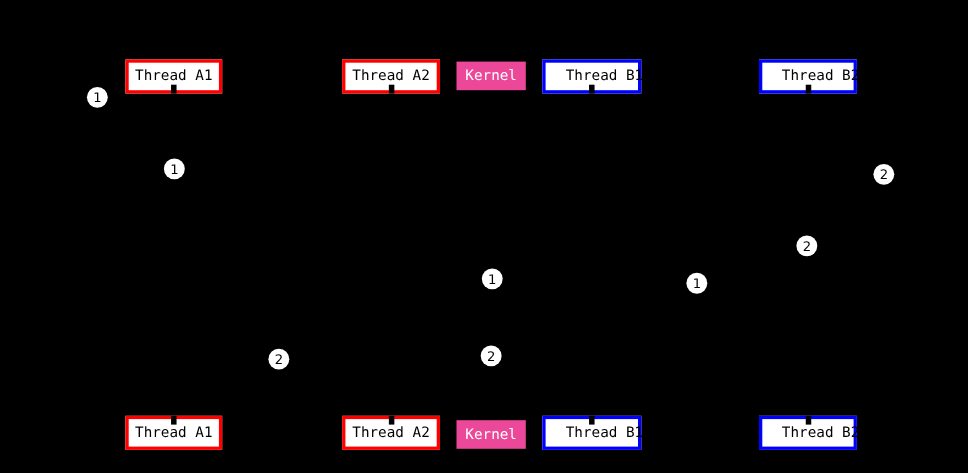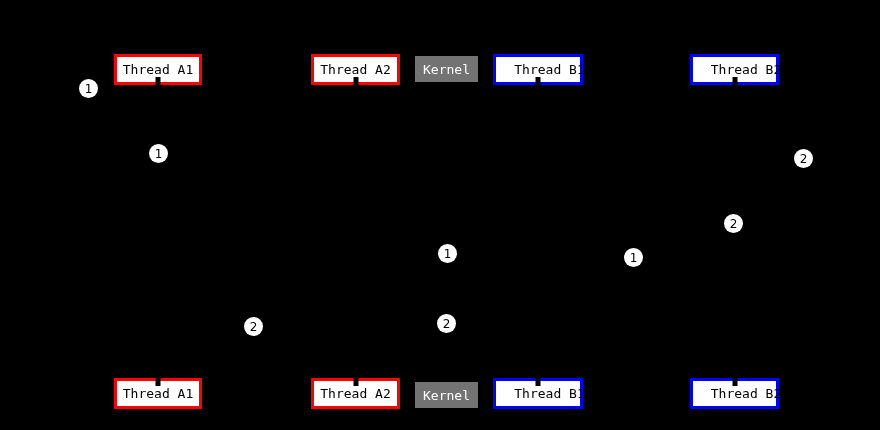--- a/index.html
+++ b/index.html
@@ -25,21 +25,21 @@
     align-items: center;
     justify-content: center;
     font-size: 13px;
     line-height: 1;
     white-space: nowrap;
   }
   .actor-box.red  { border-color: #ff0000; }
   .actor-box.blue { border-color: #0000ff; padding-left: 23px; }
   .actor-box.kernel {
     border: none;
-    background: #737373;
+    background: #ec4899;
     color: #ffffff;
   }
   
   .notch {
     position: absolute;
     left: 50%;
     transform: translateX(-50%);
     width: 5px;
     height: 8px;
     background: #000000;

